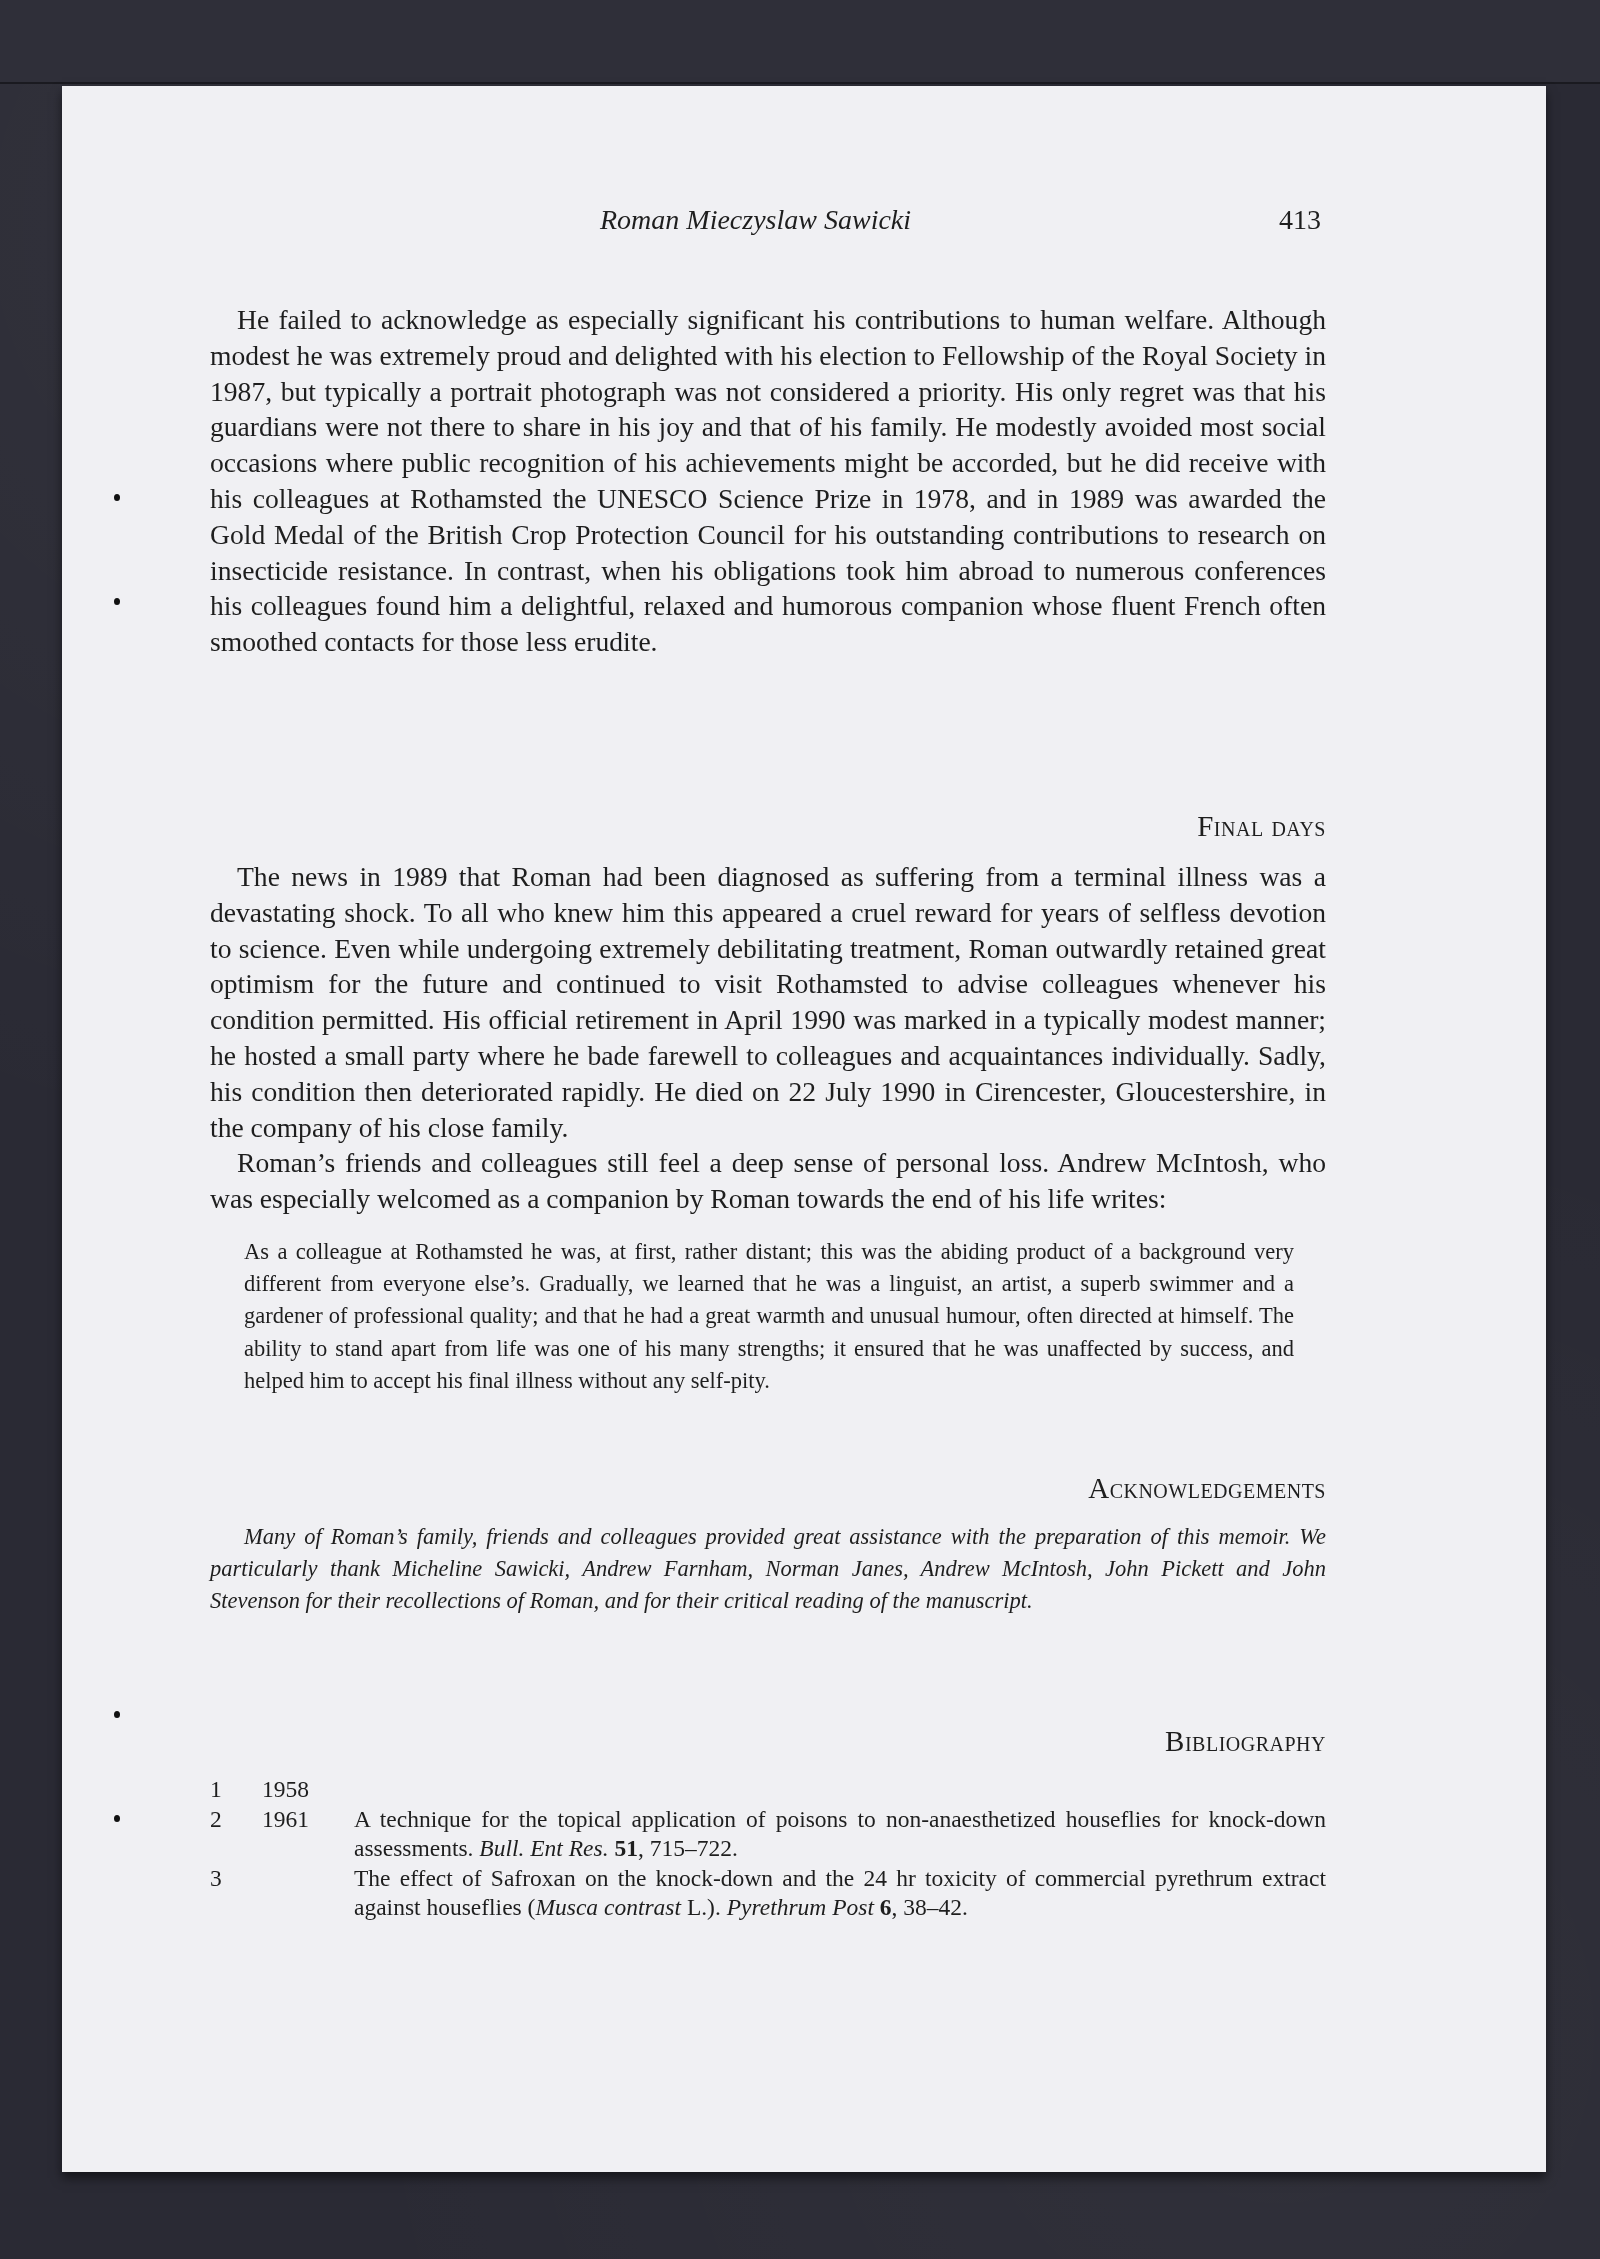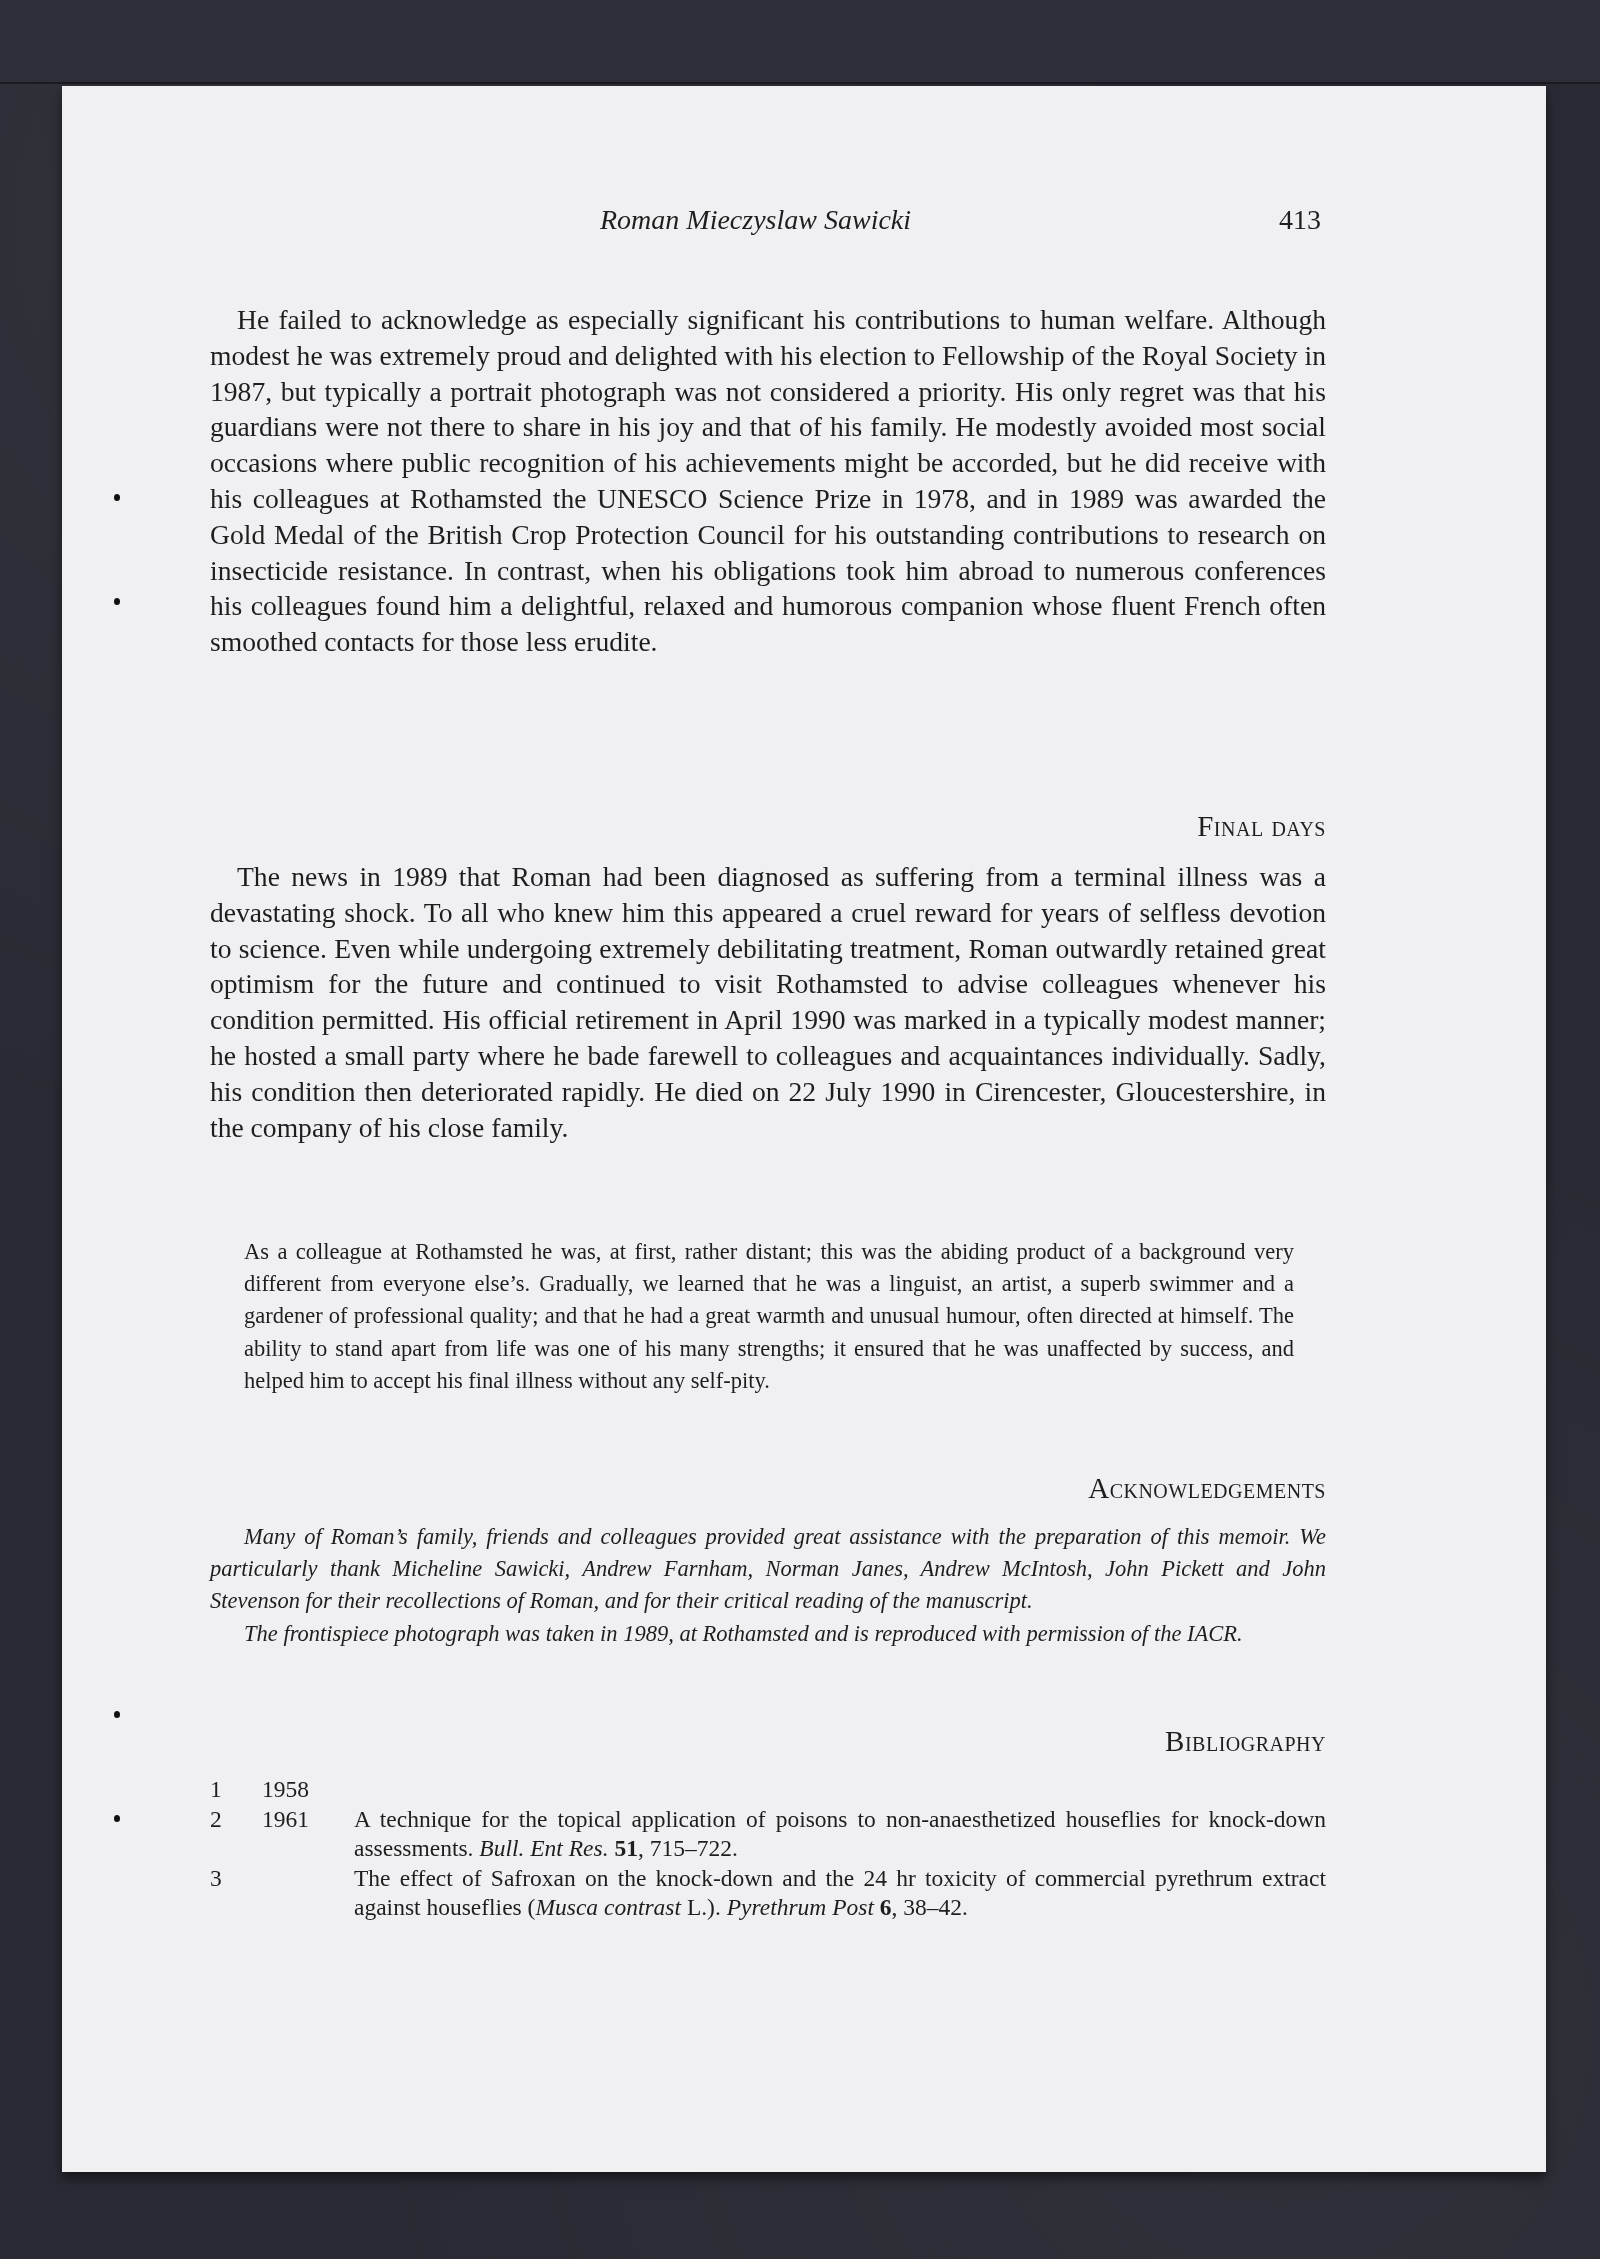--- a/index.html
+++ b/index.html
@@ -78,28 +78,28 @@
   <span class="pageno">413</span>
 </div>
 
 <div class="col" style="top:302px;">
   <p class="body">He failed to acknowledge as especially significant his contributions to human welfare. Although modest he was extremely proud and delighted with his election to Fellowship of the Royal Society in 1987, but typically a portrait photograph was not considered a priority. His only regret was that his guardians were not there to share in his joy and that of his family. He modestly avoided most social occasions where public recognition of his achievements might be accorded, but he did receive with his colleagues at Rothamsted the UNESCO Science Prize in 1978, and in 1989 was awarded the Gold Medal of the British Crop Protection Council for his outstanding contributions to research on insecticide resistance. In contrast, when his obligations took him abroad to numerous conferences his colleagues found him a delightful, relaxed and humorous companion whose fluent French often smoothed contacts for those less erudite.</p>
 </div>
 
 <div class="col" style="top:810px;">
   <h2 class="sec">Final days</h2>
   <p class="body" style="margin-top:16px;">The news in 1989 that Roman had been diagnosed as suffering from a terminal illness was a devastating shock. To all who knew him this appeared a cruel reward for years of selfless devotion to science. Even while undergoing extremely debilitating treatment, Roman outwardly retained great optimism for the future and continued to visit Rothamsted to advise colleagues whenever his condition permitted. His official retirement in April 1990 was marked in a typically modest manner; he hosted a small party where he bade farewell to colleagues and acquaintances individually. Sadly, his condition then deteriorated rapidly. He died on 22 July 1990 in Cirencester, Gloucestershire, in the company of his close family.</p>
+  <p class="body">Roman’s friends and colleagues still feel a deep sense of personal loss. Andrew McIntosh, who was especially welcomed as a companion by Roman towards the end of his life writes:</p>
 </div>
 
 <div class="quote" style="top:1236px;">As a colleague at Rothamsted he was, at first, rather distant; this was the abiding product of a background very different from everyone else’s. Gradually, we learned that he was a linguist, an artist, a superb swimmer and a gardener of professional quality; and that he had a great warmth and unusual humour, often directed at himself. The ability to stand apart from life was one of his many strengths; it ensured that he was unaffected by success, and helped him to accept his final illness without any self-pity.</div>
 
 <div class="col ack" style="top:1472px;">
   <h2 class="sec">Acknowledgements</h2>
   <p style="margin-top:16px;">Many of Roman’s family, friends and colleagues provided great assistance with the preparation of this memoir. We particularly thank Micheline Sawicki, Andrew Farnham, Norman Janes, Andrew McIntosh, John Pickett and John Stevenson for their recollections of Roman, and for their critical reading of the manuscript.</p>
-  <p>The frontispiece photograph was taken in 1989, at Rothamsted and is reproduced with permission of the IACR.</p>
 </div>
 
 <div class="col" style="top:1725px;">
   <h2 class="sec">Bibliography</h2>
 </div>
 
 <div class="bib" style="top:1775px;">
   <div class="bib-row">
     <span class="bib-num">1</span>
     <span class="bib-year">1958</span>

